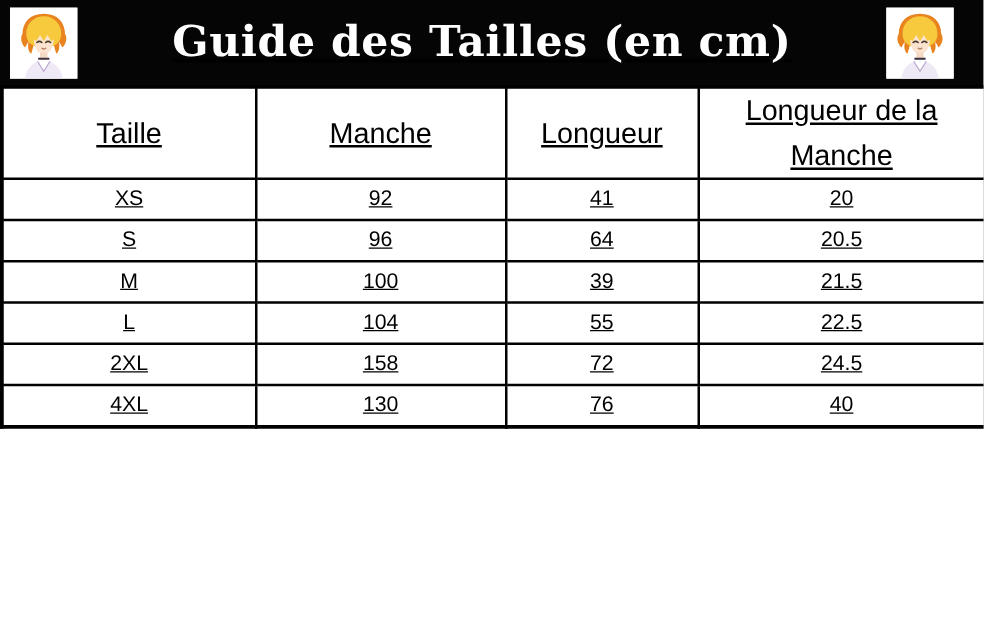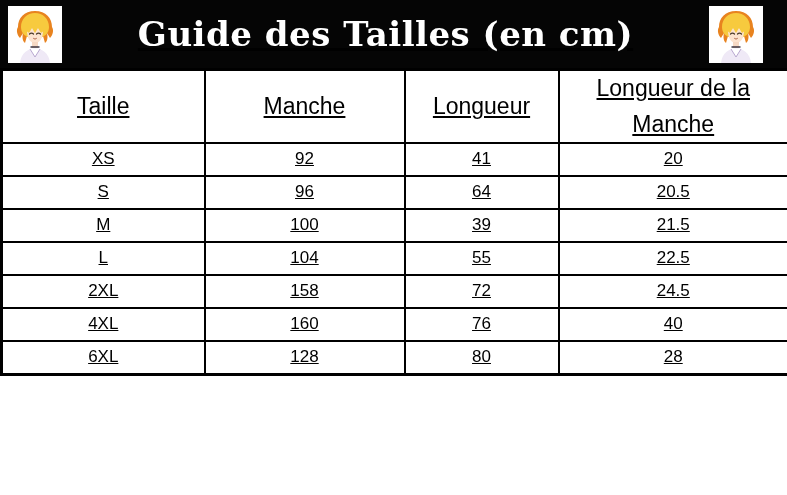--- a/index.html
+++ b/index.html
@@ -157,26 +157,20 @@
         <td>22.5</td>
       </tr>
       <tr>
         <td>2XL</td>
         <td>158</td>
         <td>72</td>
         <td>24.5</td>
       </tr>
       <tr>
         <td>4XL</td>
-        <td>160</td>
+        <td>130</td>
         <td>76</td>
         <td>40</td>
-      </tr>
-      <tr>
-        <td>6XL</td>
-        <td>128</td>
-        <td>80</td>
-        <td>28</td>
       </tr>
     </tbody>
   </table>
 
 </div>
 
 </body></html>

